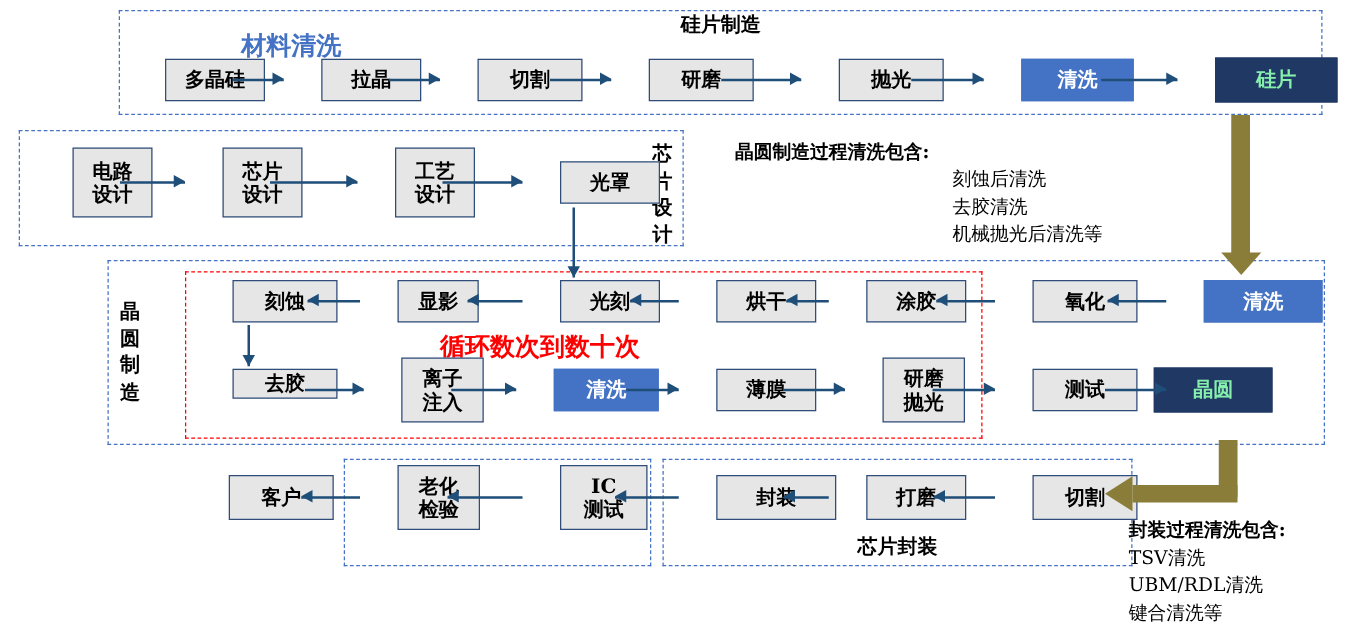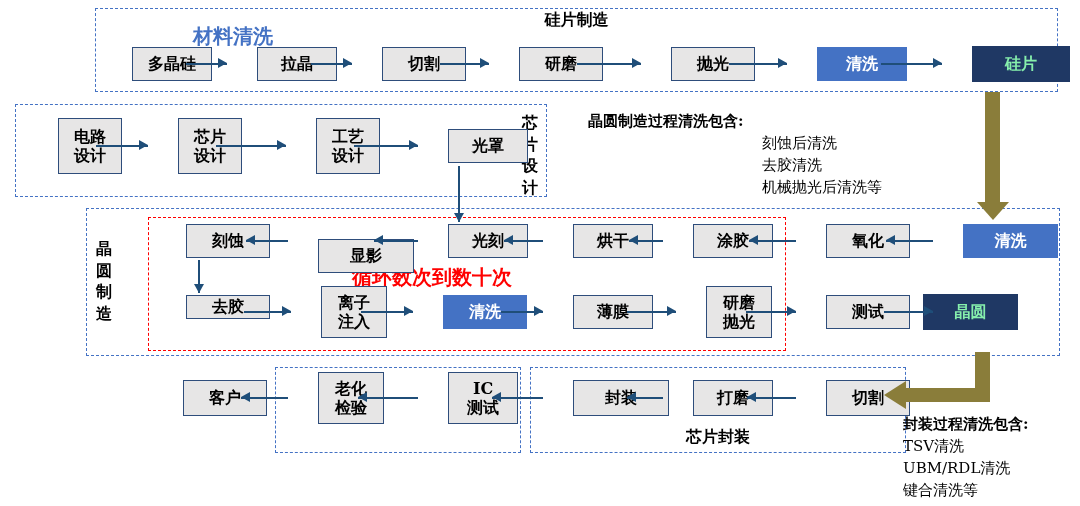--- a/index.html
+++ b/index.html
@@ -85,21 +85,21 @@
   <div class="node" style="left:288px;top:118px;width:64px;height:56px">工艺
 设计</div>
   <div class="node" style="left:420px;top:129px;width:80px;height:34px">光罩</div>
 
   <div class="hr r" style="left:96px;top:145px;width:52px"></div>
   <div class="hr r" style="left:216px;top:145px;width:70px"></div>
   <div class="hr r" style="left:354px;top:145px;width:64px"></div>
   <div class="vr d" style="left:458px;top:166px;height:56px"></div>
 
   <div class="node" style="left:158px;top:224px;width:84px;height:34px">刻蚀</div>
-  <div class="node" style="left:290px;top:239px;width:96px;height:34px">显影</div>
+  <div class="node" style="left:290px;top:224px;width:65px;height:34px">显影</div>
   <div class="node" style="left:420px;top:224px;width:80px;height:34px">光刻</div>
   <div class="node" style="left:545px;top:224px;width:80px;height:34px">烘干</div>
   <div class="node" style="left:665px;top:224px;width:80px;height:34px">涂胶</div>
   <div class="node" style="left:798px;top:224px;width:84px;height:34px">氧化</div>
   <div class="node blue" style="left:935px;top:224px;width:95px;height:34px">清洗</div>
 
   <div class="hr l" style="left:886px;top:240px;width:47px"></div>
   <div class="hr l" style="left:749px;top:240px;width:47px"></div>
   <div class="hr l" style="left:629px;top:240px;width:34px"></div>
   <div class="hr l" style="left:504px;top:240px;width:39px"></div>

